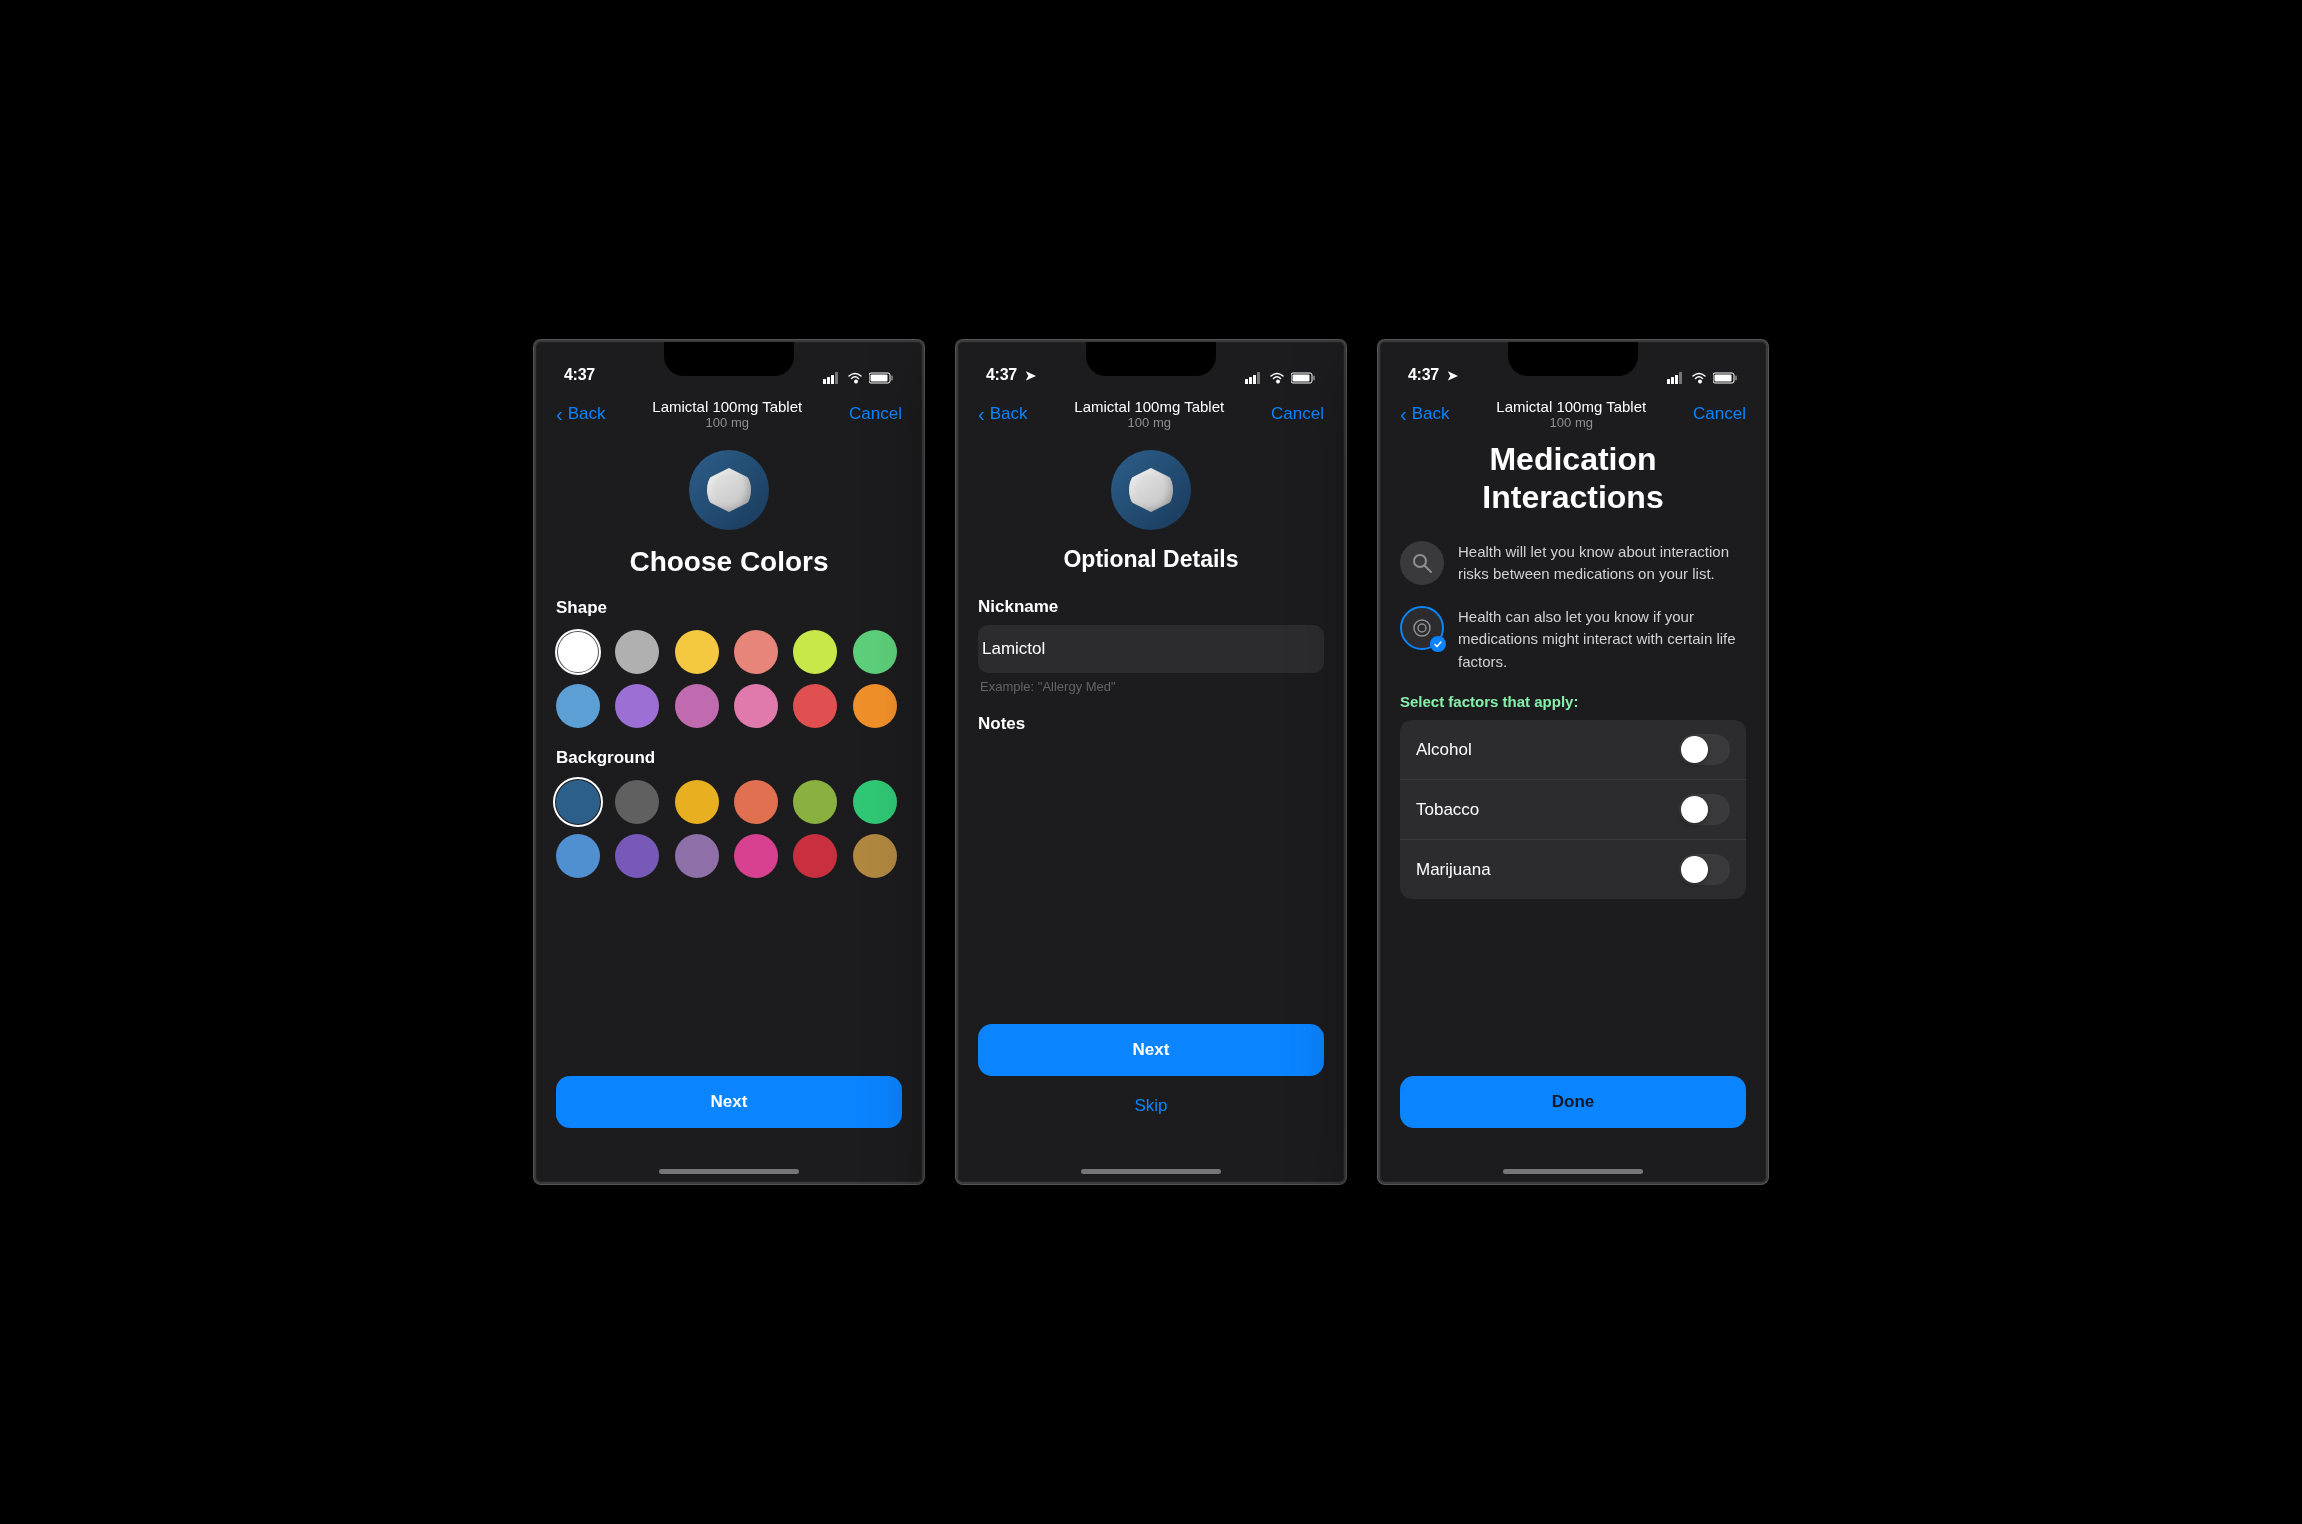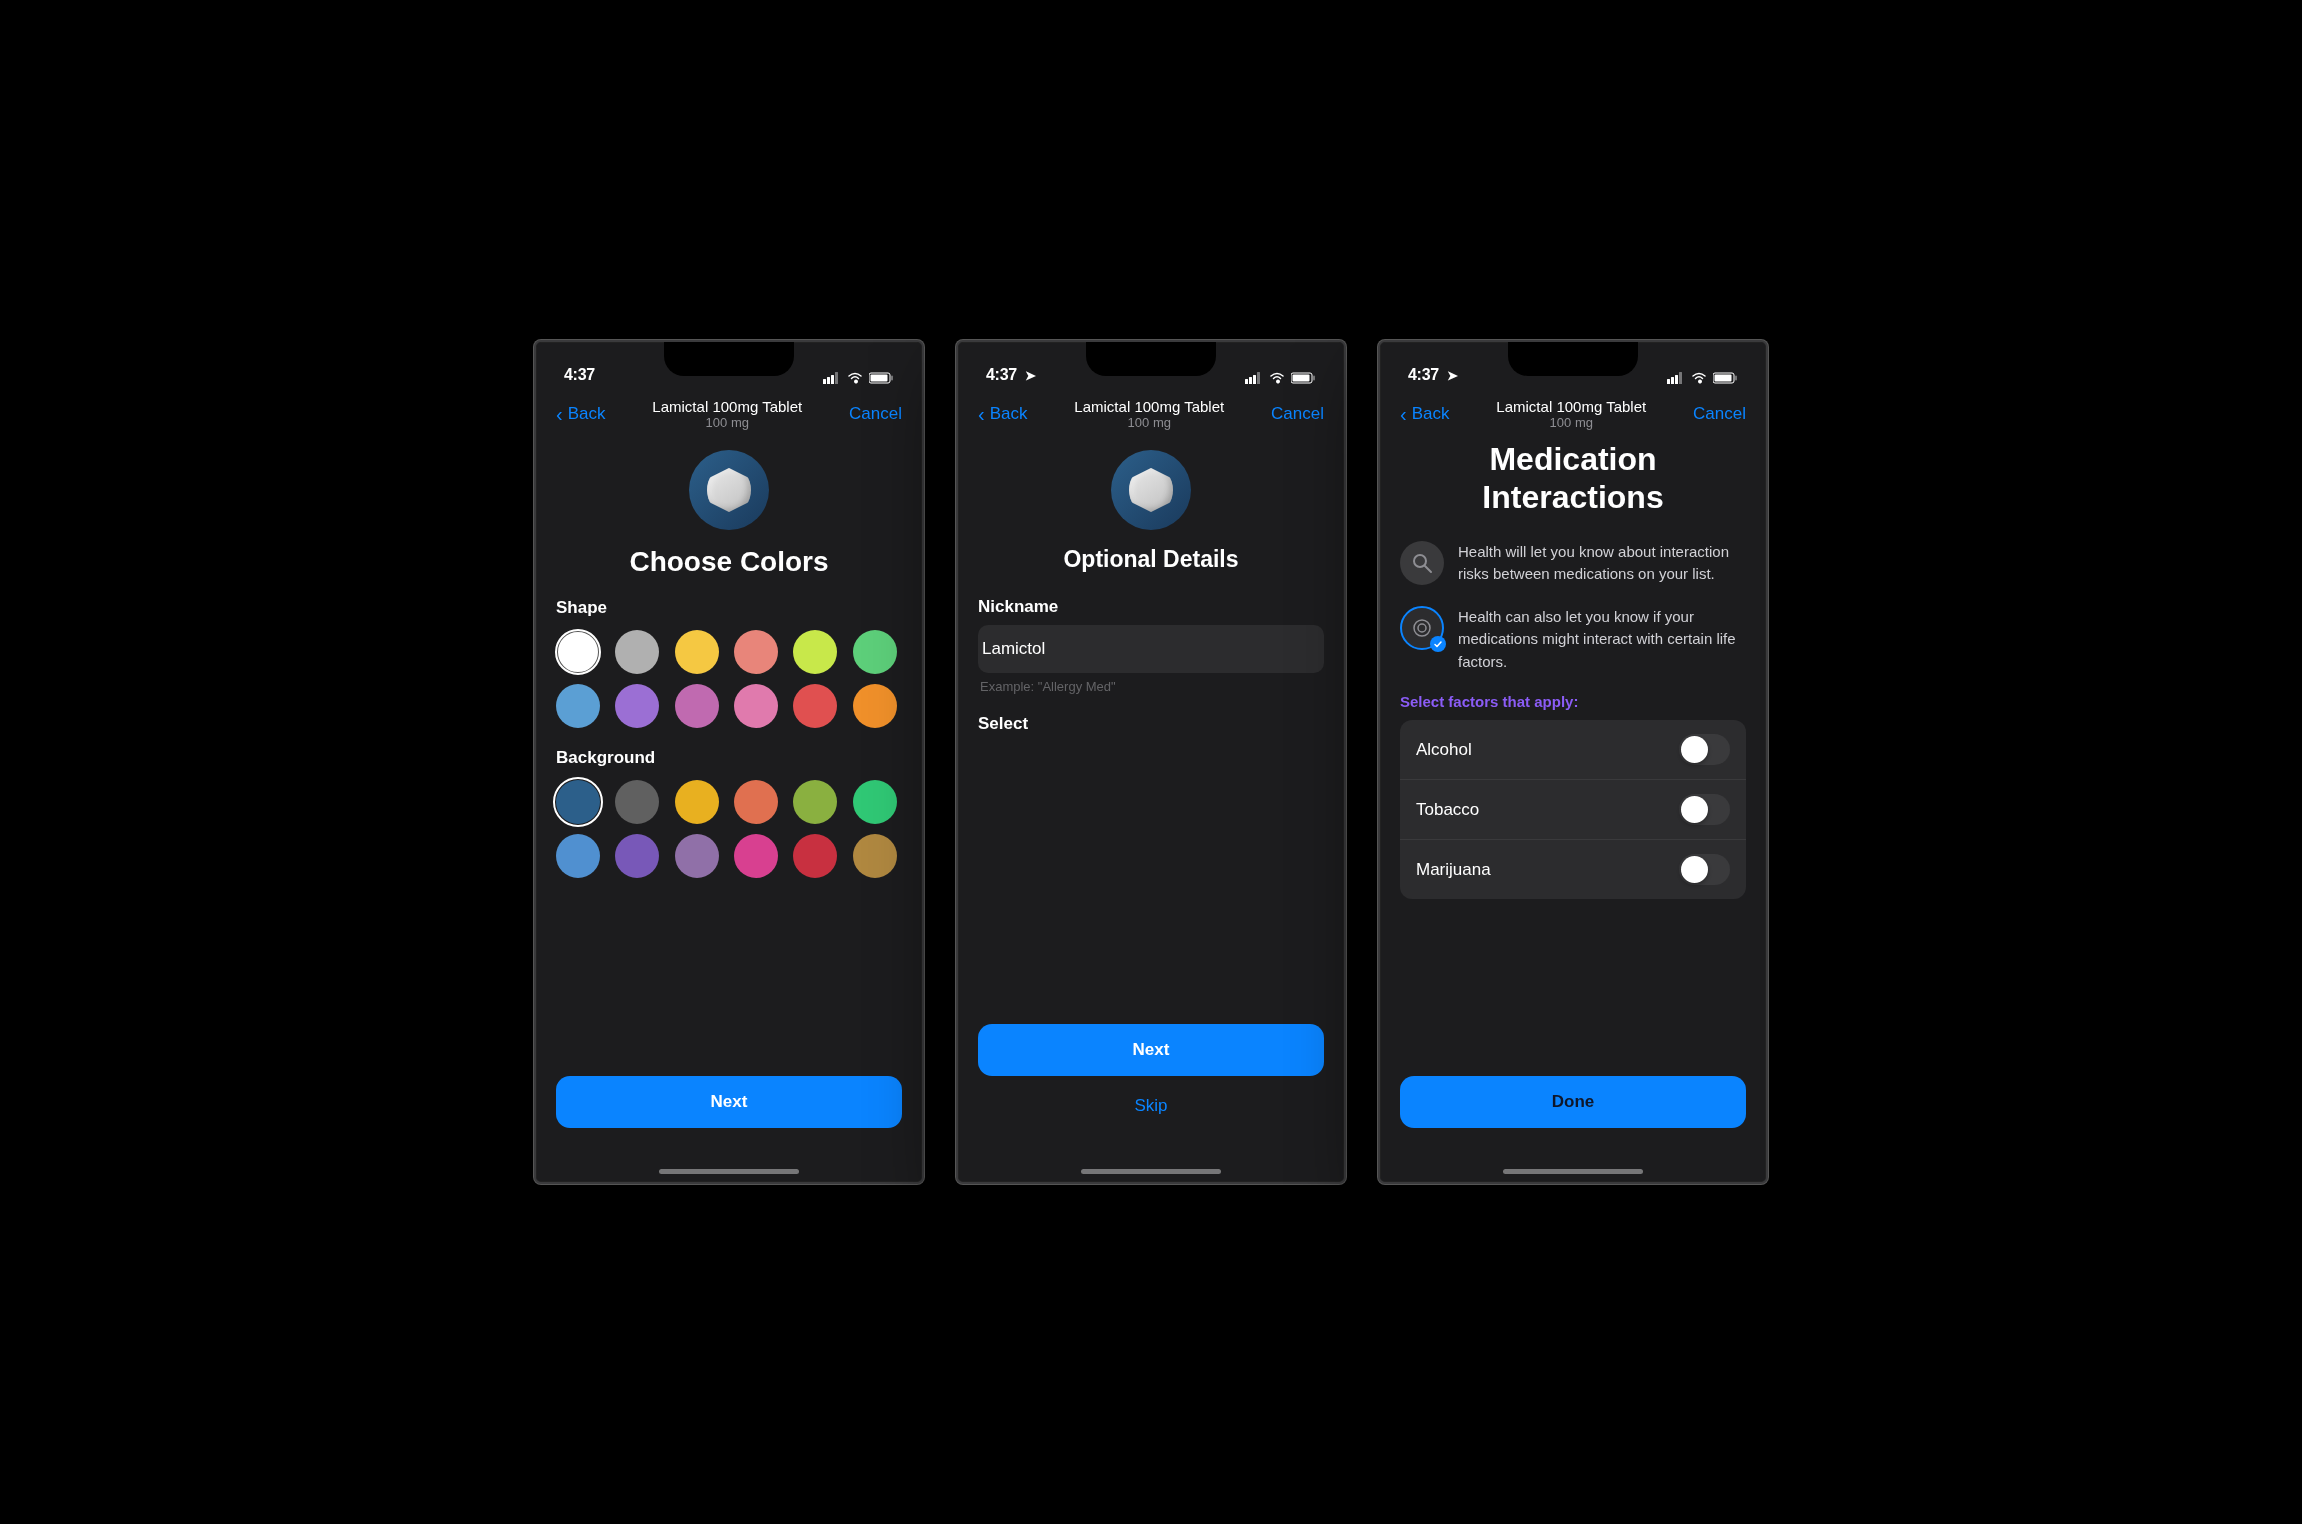--- a/index.html
+++ b/index.html
@@ -273,21 +273,21 @@
     }
 
     .info-text {
       color: #d1d1d6;
       font-size: 15px;
       line-height: 1.5;
       flex: 1;
     }
 
     .factors-label {
-      color: #8b5cf6;
+      color: #86efac;
       font-size: 15px;
       font-weight: 700;
       margin-bottom: 10px;
     }
 
     .factors-card {
       background: #2c2c2e;
       border-radius: 12px;
       overflow: hidden;
     }
@@ -494,21 +494,21 @@
         <div class="pill-shape"></div>
       </div>
     </div>
 
     <div class="optional-title">Optional Details</div>
 
     <div class="field-label">Nickname</div>
     <input class="text-input" type="text" value="Lamictol" style="">
     <div class="input-hint">Example: "Allergy Med"</div>
 
-    <div class="field-label">Select</div>
+    <div class="field-label">Notes</div>
 
     <div class="spacer"></div>
     <button class="next-btn" style="margin-bottom: 8px;">Next</button>
     <button class="skip-btn">Skip</button>
   </div>
 
   <div class="home-indicator">
     <div class="home-bar"></div>
   </div>
 </div>

